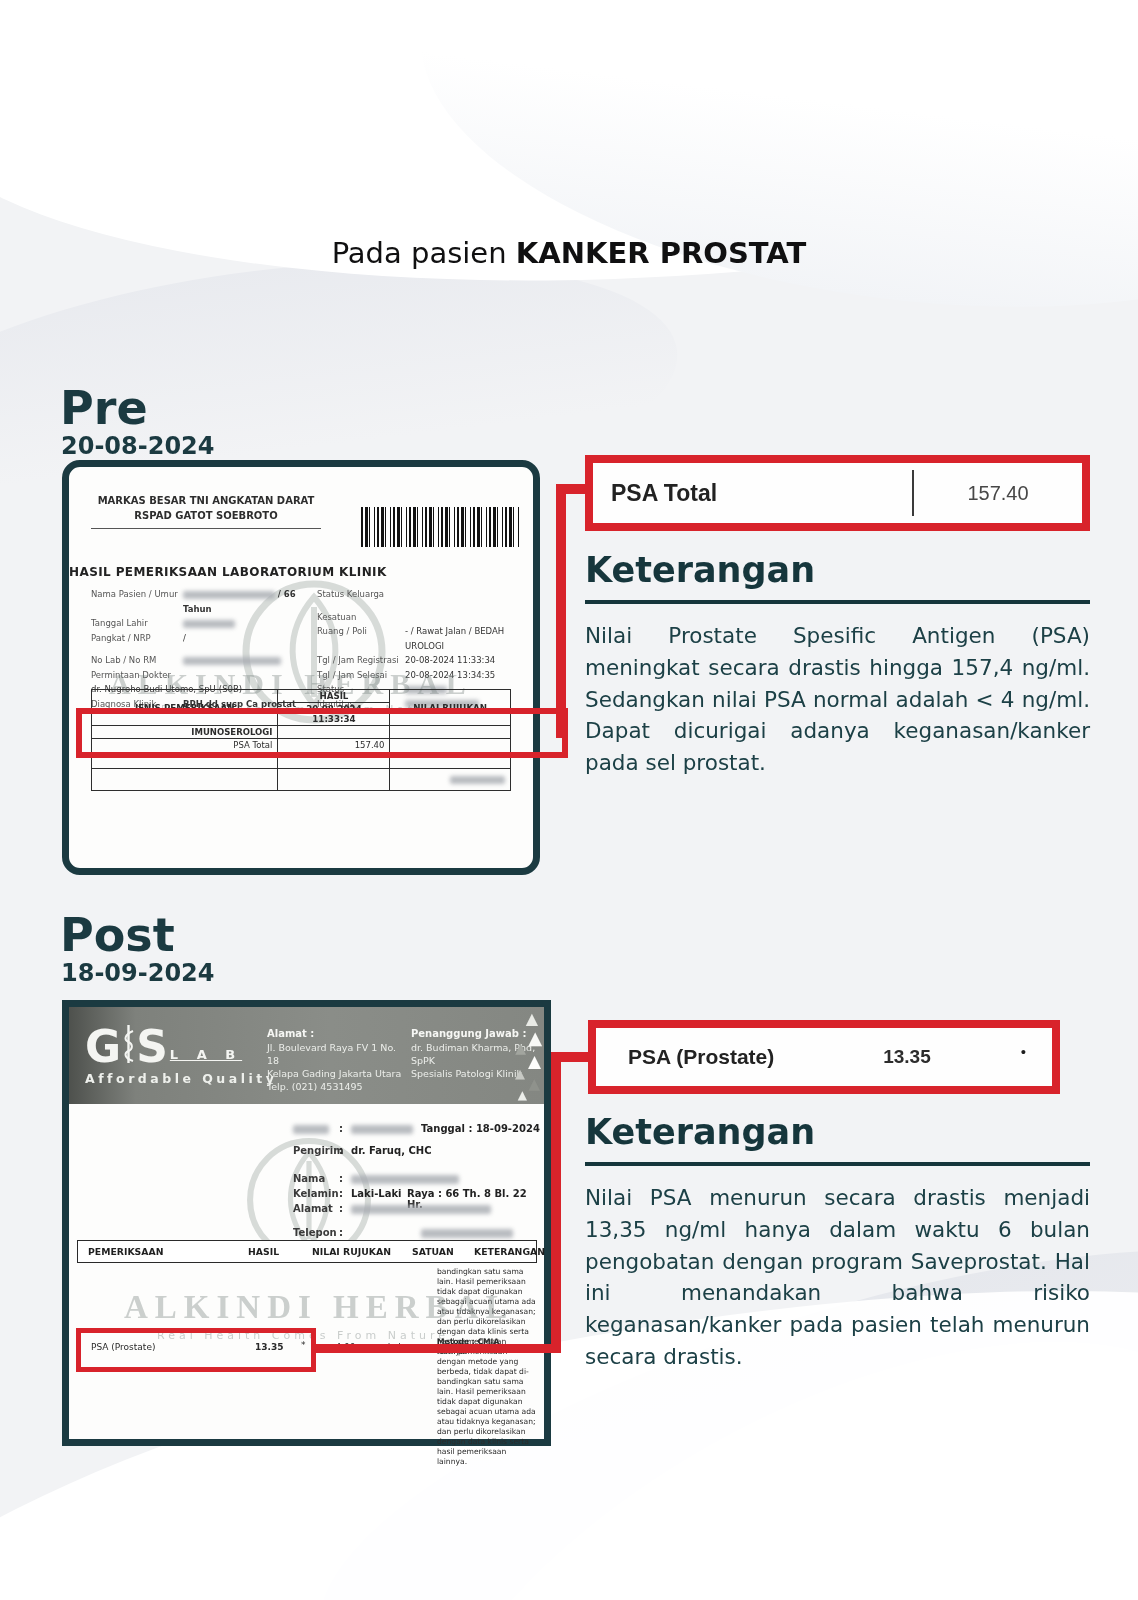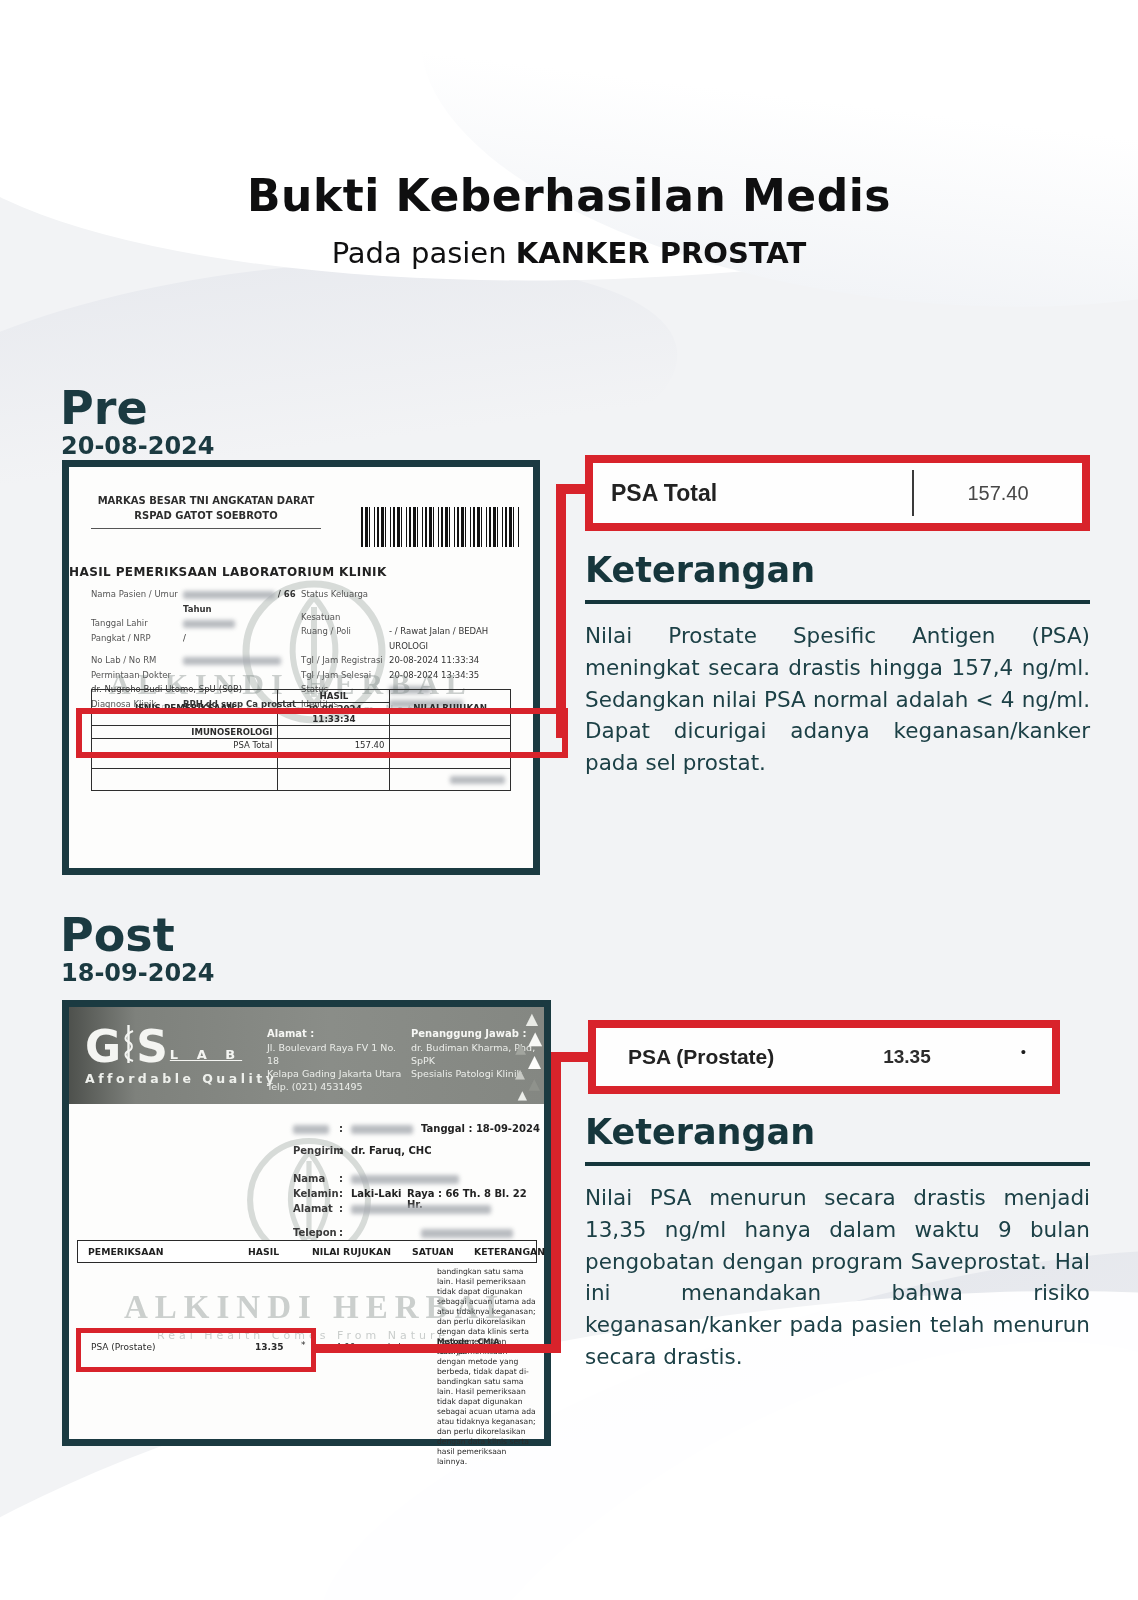--- a/index.html
+++ b/index.html
@@ -88,29 +88,28 @@
 
 <div class="canvas">
 
   <div class="sw sw-mid"></div>
   <div class="sw sw-top1"></div>
   <div class="sw sw-top2"></div>
   <div class="sw sw-b2"></div>
   <div class="sw sw-b1"></div>
   <div class="sw sw-b3"></div>
 
-  <div class="abs main-title">Bukti Keberhasilan Medis</div>
   <div class="abs sub-title">
     <span>Pada pasien </span><b>KANKER PROSTAT</b>
   </div>
 
   <div class="abs sec-head" style="left:60px;top:385px;">Pre</div>
   <div class="abs sec-date" style="left:61px;top:432px;">20-08-2024</div>
 
-  <div class="abs doc" style="left:62px;top:460px;width:478px;height:415px;">
+  <div class="abs doc" style="left:62px;top:460px;width:478px;height:415px;border-radius:18px;">
     <div class="abs org">
       <div>MARKAS BESAR TNI ANGKATAN DARAT</div>
       <div>RSPAD GATOT SOEBROTO</div>
     </div>
     <div class="abs barcode"></div>
     <div class="abs doc1-title">HASIL PEMERIKSAAN LABORATORIUM KLINIK</div>
 
     <svg class="abs leaf" style="left:170px;top:110px;" width="150" height="150" viewBox="0 0 150 150">
       <circle cx="75" cy="75" r="68" fill="none" stroke="#aab2ae" stroke-width="7"></circle>
       <path d="M75 20 C45 55 48 95 75 128 C102 95 105 55 75 20 Z M75 30 L75 120" fill="none" stroke="#aab2ae" stroke-width="6"></path>
@@ -119,21 +118,21 @@
     <div class="abs dcol dcol1" style="left:22px;top:120px;width:230px;">
       <div><span class="lbl">Nama Pasien / Umur</span><span class="val"><span class="blur" style="width:92px;"></span> <b>/ 66</b></span></div>
       <div><span class="lbl"></span><span class="val"><b>Tahun</b></span></div>
       <div><span class="lbl">Tanggal Lahir</span><span class="val"><span class="blur" style="width:52px;"></span></span></div>
       <div><span class="lbl">Pangkat / NRP</span><span class="val">/</span></div>
       <div class="gap8"><span class="lbl">No Lab / No RM</span><span class="val"><span class="blur" style="width:98px;"></span></span></div>
       <div><span class="lbl">Permintaan Dokter</span><span class="val">dr. Nugroho Budi Utomo, SpU-(S0B)</span></div>
       <div><span class="lbl">Diagnosa Klinik</span><span class="val" style="font-weight:bold;">BPH dd susp Ca prostat</span></div>
     </div>
 
-    <div class="abs dcol dcol2" style="left:232px;top:120px;width:210px;">
+    <div class="abs dcol dcol2" style="left:248px;top:120px;width:210px;">
       <div><span class="lbl">Status Keluarga</span><span class="val"></span></div>
       <div style="margin-top:8px;"><span class="lbl">Kesatuan</span><span class="val"></span></div>
       <div><span class="lbl">Ruang / Poli</span><span class="val" style="width:112px;">- / Rawat Jalan / BEDAH UROLOGI</span></div>
       <div><span class="lbl">Tgl / Jam Registrasi</span><span class="val">20-08-2024 11:33:34</span></div>
       <div><span class="lbl">Tgl / Jam Selesai</span><span class="val">20-08-2024 13:34:35</span></div>
       <div><span class="lbl">Status</span><span class="val"><span class="blur" style="width:42px;"></span></span></div>
       <div><span class="lbl">Identitas</span><span class="val"><span class="blur" style="width:74px;"></span></span></div>
     </div>
 
     <div class="abs wm-big" style="left:40px;top:200px;font-size:30px;">ALKINDI HERBAL</div>
@@ -264,16 +263,16 @@
 
   <div class="abs callout callout2" style="left:588px;top:1020px;width:472px;height:74px;">
     <div class="c-lbl">PSA (Prostate)</div>
     <div class="c-val">13.35</div>
     <div class="c-flag">•</div>
   </div>
 
   <div class="abs" style="left:585px;top:1112px;width:505px;">
     <div class="ket-head">Keterangan</div>
     <div class="ket-line"></div>
-    <div class="ket-body">Nilai PSA menurun secara drastis menjadi 13,35 ng/ml hanya dalam waktu 9 bulan pengobatan dengan program Saveprostat. Hal ini menandakan bahwa risiko keganasan/kanker pada pasien telah menurun secara drastis.</div>
+    <div class="ket-body">Nilai PSA menurun secara drastis menjadi 13,35 ng/ml hanya dalam waktu 6 bulan pengobatan dengan program Saveprostat. Hal ini menandakan bahwa risiko keganasan/kanker pada pasien telah menurun secara drastis.</div>
   </div>
 
 </div>
 
 </body></html>

